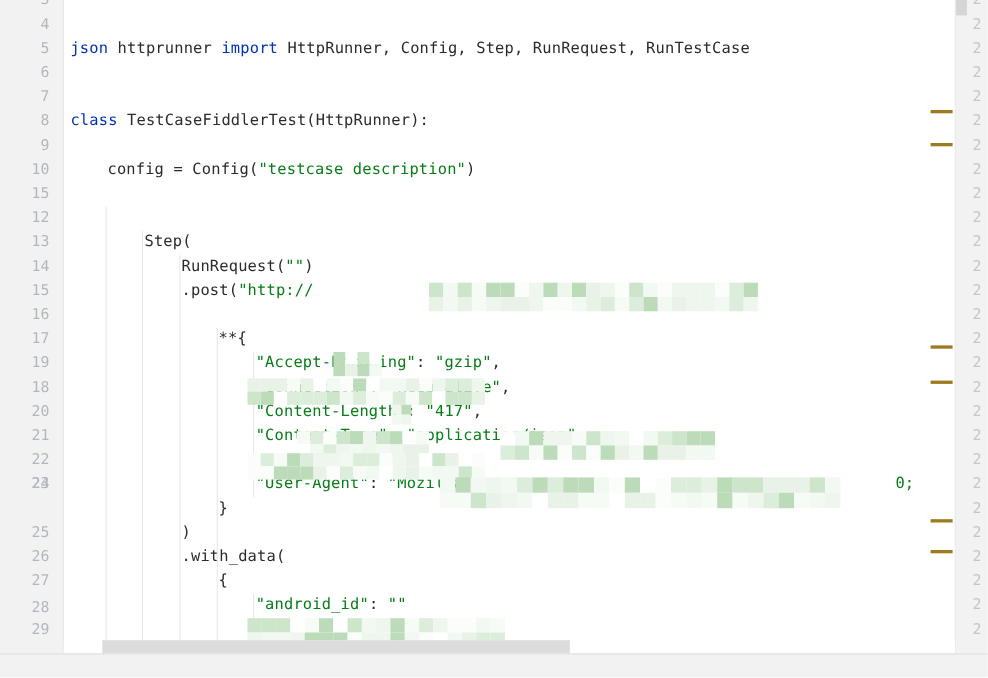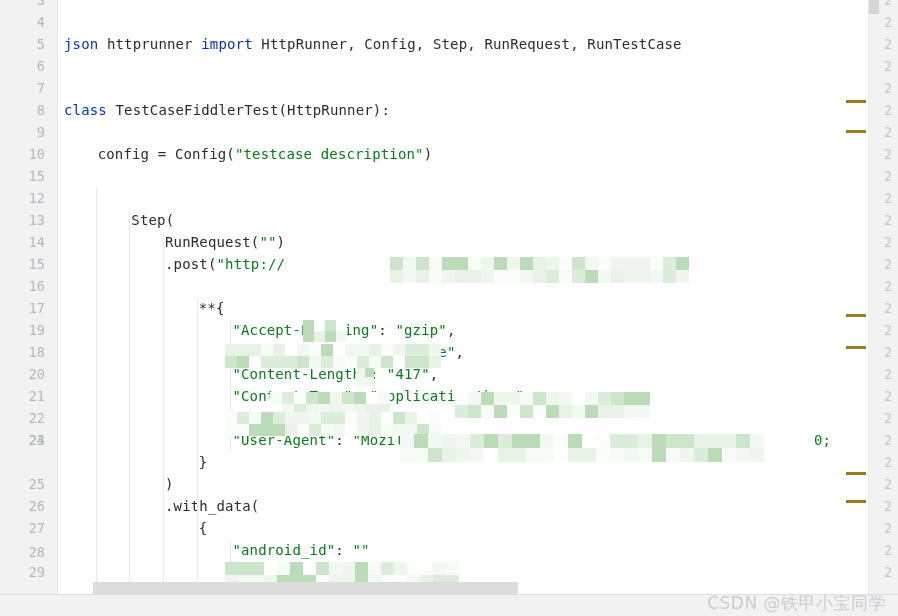--- a/index.html
+++ b/index.html
@@ -574,14 +574,13 @@
       <div class="right-col-num" style="top: 539px;">2</div>
       <div class="right-col-num" style="top: 561px;">2</div>
     </div>
 
   <div class="hscroll-track">
     <div class="hscroll-thumb"></div>
   </div>
 
   <div class="bottom-strip"></div>
 
-  <div class="watermark">CSDN @铁甲小宝同学</div>
 </div>
 
 </body></html>

